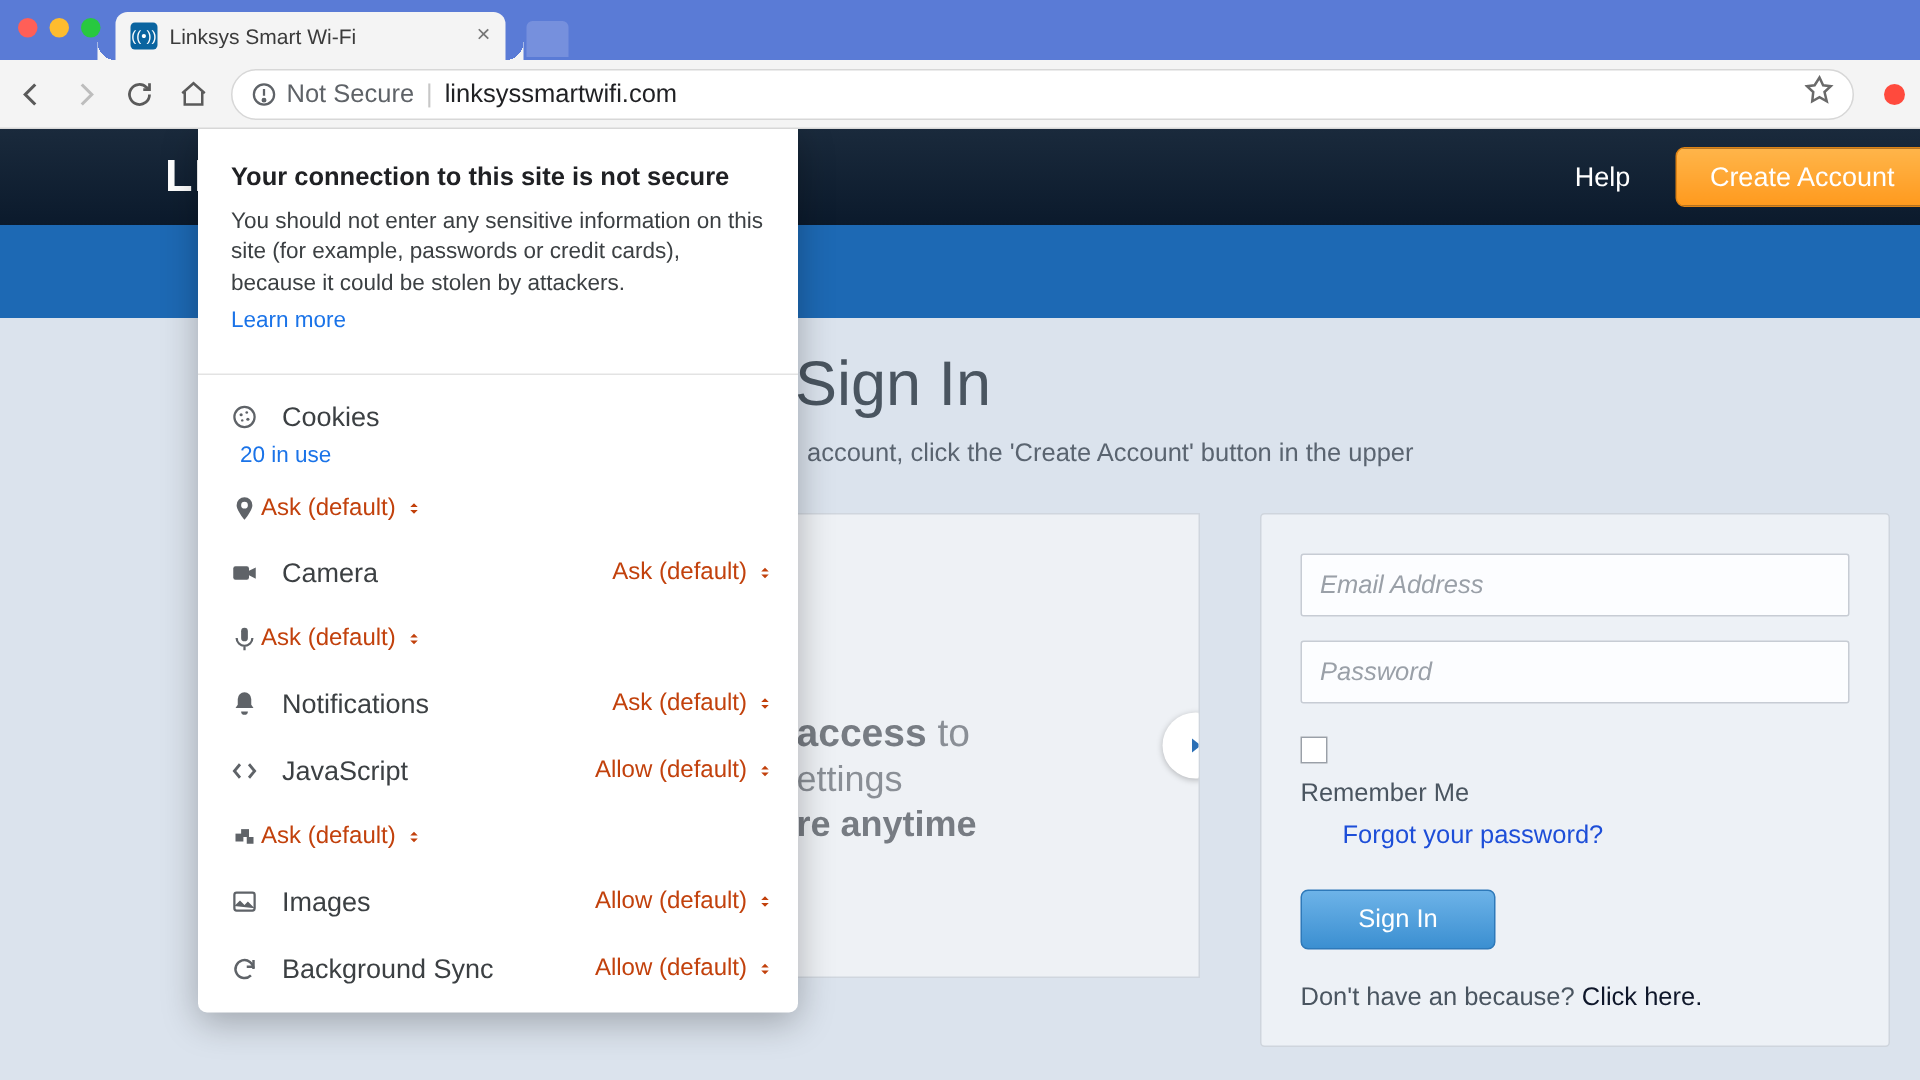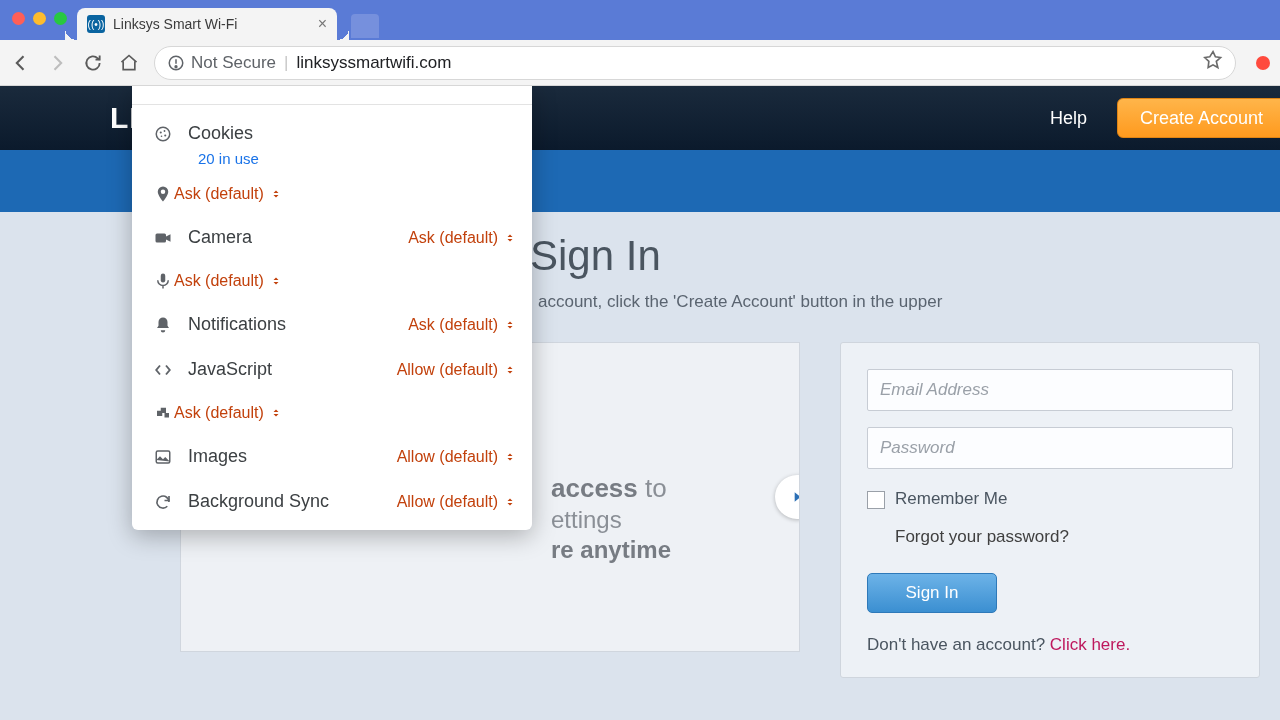--- a/index.html
+++ b/index.html
@@ -41,50 +41,50 @@
   .create{ height:40px; background:linear-gradient(#ffb54a,#ff9a1e); border:1px solid #e08414; color:#fff; font-size:18px; padding:0 18px 0 22px; border-radius:6px 0 0 6px; display:flex; align-items:center; margin-right:-2px; cursor:pointer;}
   .bluebar{ position:absolute; left:0; right:0; top:64px; height:62px; background:#1d69b4;}
   .content{ position:absolute; left:0; right:0; top:126px; bottom:0; background:#dbe3ed; padding:0; }
 
   .signin-head{ padding:20px 0 0 0; }
   .signin-title{ font-size:42px; color:#4a5560; font-weight:400; margin-left:530px;}
   .signin-sub{ font-size:17px; color:#5a6470; margin:12px 0 0 538px;}
 
   .panels{ display:flex; gap:40px; padding:30px 20px 0 180px; align-items:flex-start;}
   .promo{ width:620px; height:310px; background:#eef1f5; border:1px solid #d0d6de; position:relative; overflow:hidden;}
-  .promo-txt{ position:absolute; left:370px; top:130px; text-align:left;}
+  .promo-txt{ position:absolute; left:350px; top:130px; text-align:left;}
   .promo-txt .l1{ font-size:26px; color:#8a8f96;} .promo-txt .l1 b{color:#777c83; font-weight:600;}
   .promo-txt .l2{ font-size:24px; color:#8a8f96; margin-top:2px;}
   .promo-txt .l3{ font-size:24px; color:#777c83; font-weight:600; margin-top:2px;}
   .promo-next{ position:absolute; right:-20px; top:50%; transform:translateY(-50%); width:44px; height:44px; border-radius:50%; background:#fff; box-shadow:0 1px 4px rgba(0,0,0,.25); display:flex; align-items:center; justify-content:center; color:#2b6fb5; cursor:pointer;}
   .promo-next svg{width:14px;height:14px;}
 
   .login{ width:420px; border:1px solid #cfd5dd; background:#edf1f6; border-radius:3px; padding:26px 26px 22px 26px;}
   .field{ width:100%; height:42px; border:1px solid #c7ccd4; background:#fcfdff; border-radius:2px; padding:0 12px; font-size:17px; color:#333; margin-bottom:16px;}
   .field::placeholder{ color:#9aa0a8; font-style:italic;}
-  .row{ display:flex; align-items:flex-start; gap:10px; margin:4px 0 18px 0;}
+  .row{ display:flex; align-items:flex-start; gap:10px; margin:4px 0 8px 0;flex-direction:column;}
   .chk{ width:18px; height:18px; border:1px solid #9aa0a8; background:#fff; margin-top:2px; cursor:pointer;}
   .remember{ font-size:17px; color:#4a5560;}
-  .forgot{ display:block; font-size:17px; color:#404040; margin:2px 0 0 28px; cursor:pointer;}
+  .forgot{ display:block; font-size:17px; color:#1d4ed8; margin:2px 0 0 28px; cursor:pointer;}
   .signin-btn{ margin-top:26px; width:130px; height:40px; border:1px solid #2e79b9; border-radius:5px; background:linear-gradient(#6db3e8,#3b8fd1); color:#fff; font-size:17px; cursor:pointer;}
   .noacct{ margin-top:22px; font-size:17px; color:#4a5560;}
-  .noacct a{ color:#be185d; cursor:pointer;}
+  .noacct a{ color:#0f172a; cursor:pointer;}
 
   
   .popover{ position:absolute; left:132px; top:0; width:400px; background:#fff; box-shadow:0 6px 24px rgba(0,0,0,.28); border-radius:0 0 6px 6px; z-index:50; padding-bottom:6px;}
   .po-head{ padding:22px 22px 8px 22px;}
   .po-title{ font-size:17px; font-weight:600; color:#202124;}
   .po-desc{ font-size:15px; color:#3c4043; margin-top:10px; line-height:1.35;}
   .po-learn{ font-size:15px; color:#1a73e8; margin-top:6px; display:inline-block; cursor:pointer;}
   .po-sep{ height:1px; background:#e3e3e3; margin:18px 0 6px 0;}
   .po-row{ display:flex; align-items:center; padding:12px 16px 12px 20px;}
   .po-icn{ width:22px; display:flex; justify-content:center; color:#5f6368;}
   .po-icn svg{width:18px;height:18px;}
   .po-label{ flex:1; font-size:18px; color:#3c4043; padding-left:14px;}
-  .po-sub{ font-size:15px; color:#1a73e8; padding-left:66px; margin-top:-6px; margin-bottom:6px; cursor:pointer;}
+  .po-sub{ font-size:15px; color:#1a73e8; padding-left:28px; margin-top:-6px; margin-bottom:6px; cursor:pointer;}
   .po-val{ font-size:16px; color:#c2410c; display:flex; align-items:center; gap:6px; cursor:pointer;}
   .po-val svg{width:12px;height:12px;}
 </style>
 </head>
 <body>
 
 <div class="titlebar"></div>
 
 <div class="tabstrip">
   <div class="traffic">
@@ -183,27 +183,32 @@
         <input class="field" type="password" placeholder="Password" style="">
         <div class="row">
           <div class="chk"></div>
           <div>
             <div class="remember">Remember Me</div>
           </div>
         </div>
         <a class="forgot">Forgot your password?</a>
         <button class="signin-btn">Sign In</button>
         <div class="noacct">
-          <span>Don't have an account? </span><a>Click here.</a>
+          <span>Don't have an because? </span><a>Click here.</a>
         </div>
       </div>
     </div>
   </div>
 
   <div class="popover">
+    <div class="po-head">
+      <div class="po-title">Your connection to this site is not secure</div>
+      <div class="po-desc">You should not enter any sensitive information on this site (for example, passwords or credit cards), because it could be stolen by attackers.</div>
+      <a class="po-learn">Learn more</a>
+    </div>
     <div class="po-sep"></div>
 
     <div class="po-row">
       <span class="po-icn">
         <svg viewBox="0 0 24 24" fill="currentColor">
             <circle cx="12" cy="12" r="9" fill="none" stroke="currentColor" stroke-width="2"></circle>
             <circle cx="9" cy="10" r="1.4"></circle>
             <circle cx="14" cy="8" r="1.2"></circle>
             <circle cx="15" cy="14" r="1.4"></circle>
             <circle cx="10" cy="15" r="1.1"></circle>

